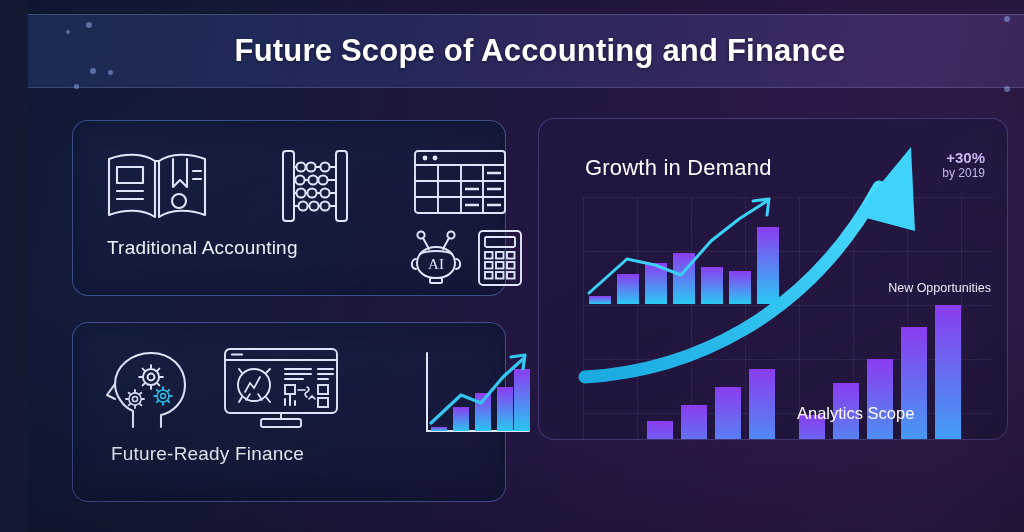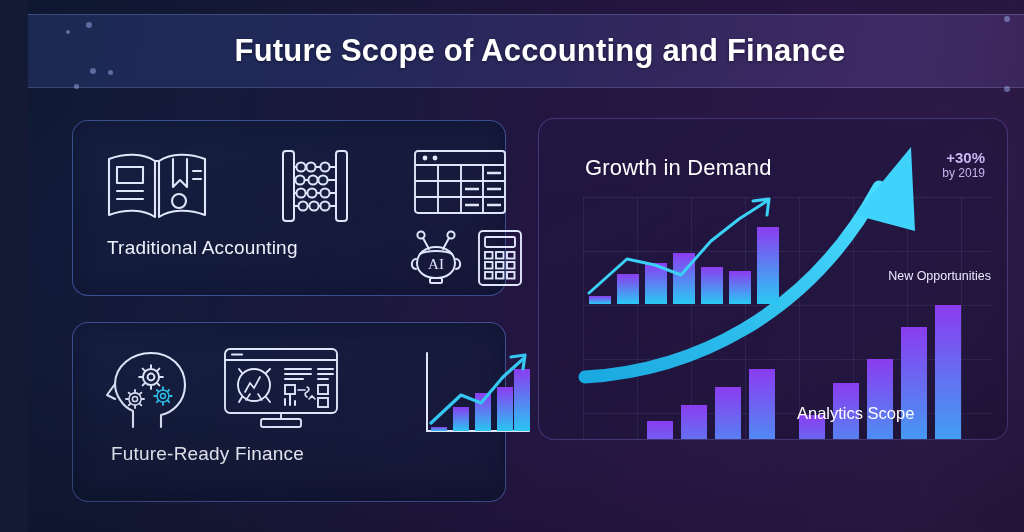--- a/index.html
+++ b/index.html
@@ -72,21 +72,21 @@
     background-size:54px 54px;
   }
   #growth-title{
     position:absolute; left:46px; top:36px; color:#ffffff;
     font-size:22px; letter-spacing:.2px; z-index:5;
   }
   #pct-block{ position:absolute; right:22px; top:30px; text-align:right; z-index:5; }
   #pct-main{ color:#c9b6f2; font-size:15px; font-weight:bold; line-height:1.15; }
   #pct-sub { color:#c4b3ec; font-size:12px; line-height:1.2; }
   #new-opp{
-    position:absolute; right:16px; top:150px; color:#efeaff; font-size:12.5px; z-index:5;
+    position:absolute; right:16px; top:162px; color:#efeaff; font-size:12.5px; z-index:5;
   }
   .group-label{
     position:absolute; color:#ffffff; font-size:16.5px; z-index:6; white-space:nowrap;
   }
   #label-strategic{ left:47px; bottom:16px; }
   #label-analytics{ left:258px; bottom:16px; }
   .arrow-wrap{ position:absolute; inset:0; z-index:4; pointer-events:none; }
   .inset-wrap{ position:absolute; left:44px; top:78px; width:200px; height:110px; z-index:5; }
 </style>
 </head>

